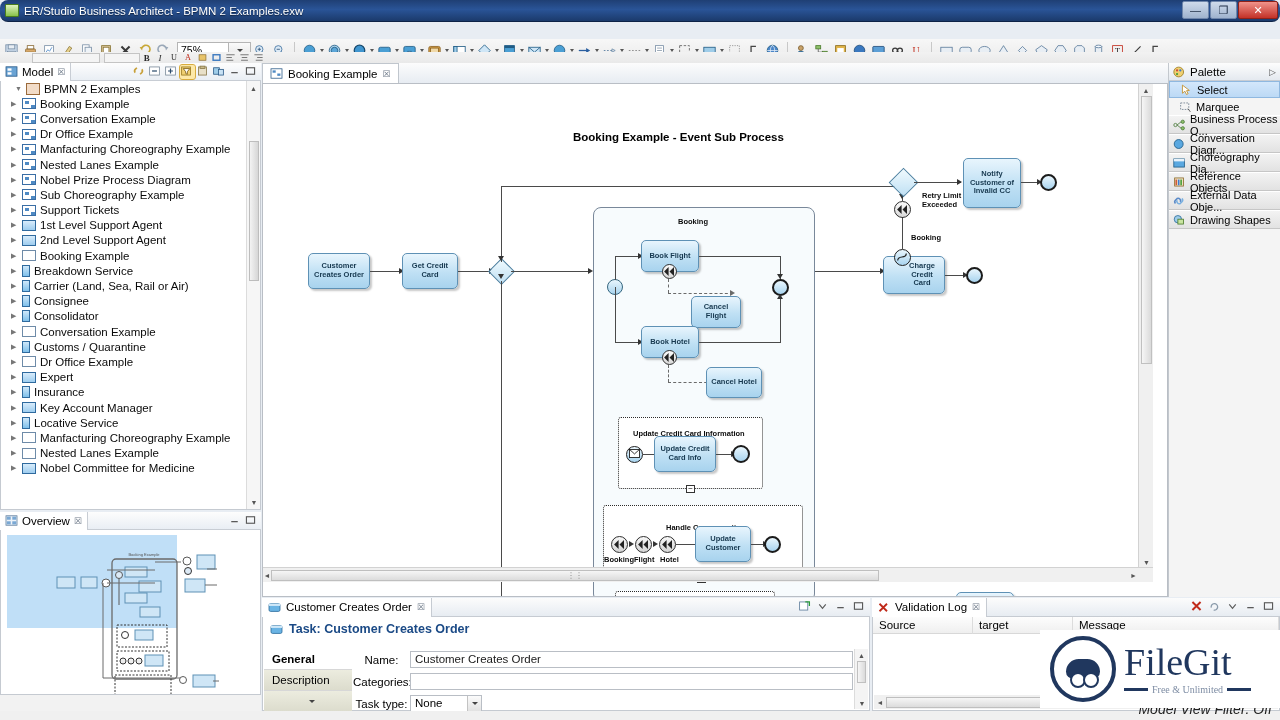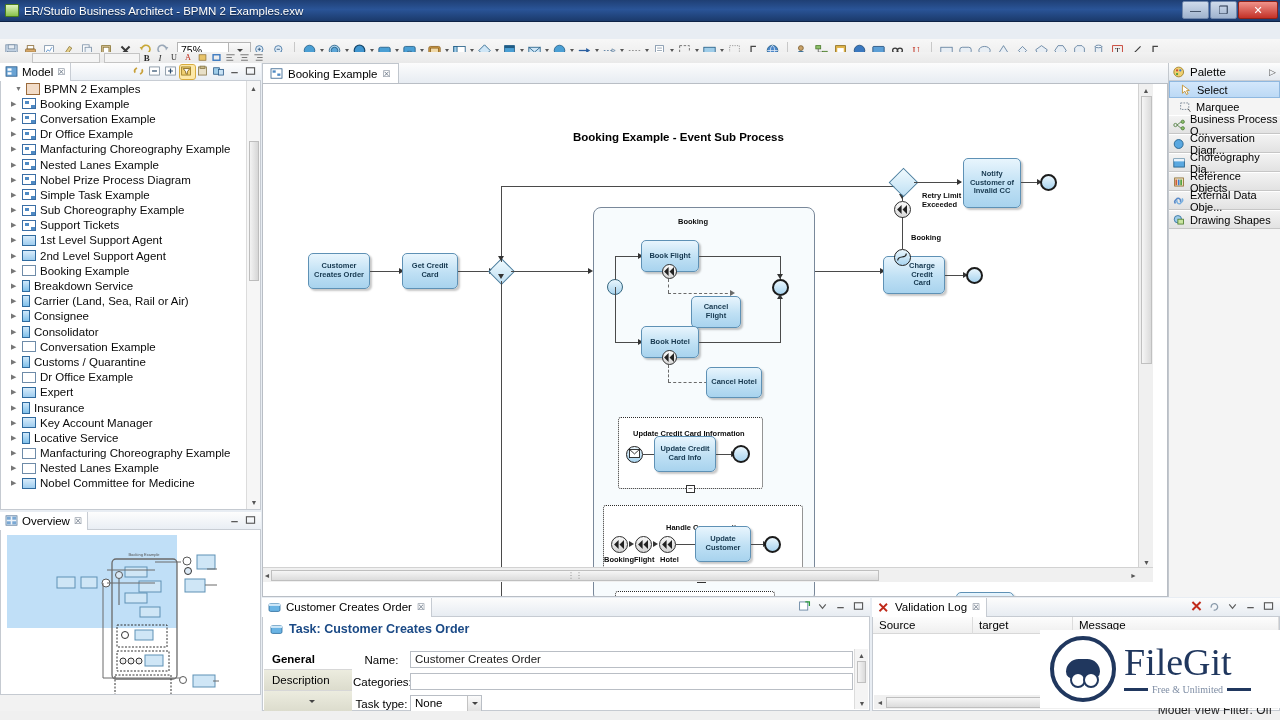--- a/index.html
+++ b/index.html
@@ -11,21 +11,21 @@
     font-size: 11px;
     background: #e8edf3;
   }
   #app { position: relative; width: 1280px; height: 720px; }
 
   
   .titlebar {
     position: absolute; left: 0; top: 0; width: 1280px; height: 22px;
     background: linear-gradient(to bottom, #1f3f74 0%, #2a5497 45%, #1b3a6b 100%);
     border-bottom: 1px solid #0d2347;
-    display: flex; align-items: center;
+    display: flex; align-items: center; border-radius: 8px;
   }
   .title-icon {
     width: 14px; height: 13px; margin-left: 5px; margin-right: 5px;
     background: linear-gradient(to bottom,#dff3c0,#88c24a);
     border: 1px solid #4a7d1d; border-radius: 1px;
   }
   .title-text {
     color: #ffffff; font-size: 11.5px; white-space: nowrap;
     text-shadow: 0 1px 1px rgba(0,0,0,.55);
   }
@@ -249,21 +249,21 @@
   .form-scroll { position:absolute; right: 1px; top: 32px; width: 14px; bottom: 1px;
                  background:#f4f4f4; border-left:1px solid #dcdcdc; }
   .vg-head { display:flex; height: 17px; align-items:center; border-bottom:1px solid #d8d8d8;
              background: linear-gradient(to bottom,#fdfdfd,#efefef); font-size: 11.5px; }
   .vg-col { padding-left: 6px; border-right: 1px solid #dcdcdc; height: 17px; line-height: 16px; }
   .vhscroll { position:absolute; left:1px; right:1px; bottom: 1px; height: 14px;
               background:#f0f0f0; display:flex; align-items:center; }
 
   .statusbar { position:absolute; left:0; bottom:0; width:1280px; height: 9px;
                background:#f0f0f0; }
-  .status-text { position:absolute; right: 8px; bottom: 3px; font-size: 12px; color: #222; }
+  .status-text { position:absolute; right: 8px; bottom: 3px; font-size: 14px; color: #222; font-style: italic; }
 
   
   .watermark { position:absolute; left: 1040px; top: 630px; width: 240px; height: 78px;
                background: #ffffff; display:flex; align-items:center; gap: 8px;
                padding-left: 10px; }
   .wm-logo { width: 66px; height: 66px; border-radius: 50%; border: 4px solid #20375e;
              display:flex; align-items:center; justify-content:center; position: relative; }
   .wm-cloud { width: 34px; height: 20px; background:#20375e; border-radius: 14px 14px 8px 8px;
               position: relative; }
   .wm-cloud::before { content:""; position:absolute; left:4px; top:13px; width:12px;height:12px;
@@ -754,25 +754,20 @@
           </div>
           <div class="tnode">
             <span class="arr">▶</span>
             <span class="ic diag"></span>
             <span>Nested Lanes Example</span>
           </div>
           <div class="tnode">
             <span class="arr">▶</span>
             <span class="ic diag"></span>
             <span>Nobel Prize Process Diagram</span>
-          </div>
-          <div class="tnode">
-            <span class="arr">▶</span>
-            <span class="ic diag"></span>
-            <span>Simple Task Example</span>
           </div>
           <div class="tnode">
             <span class="arr">▶</span>
             <span class="ic diag"></span>
             <span>Sub Choreography Example</span>
           </div>
           <div class="tnode">
             <span class="arr">▶</span>
             <span class="ic diag"></span>
             <span>Support Tickets</span>

